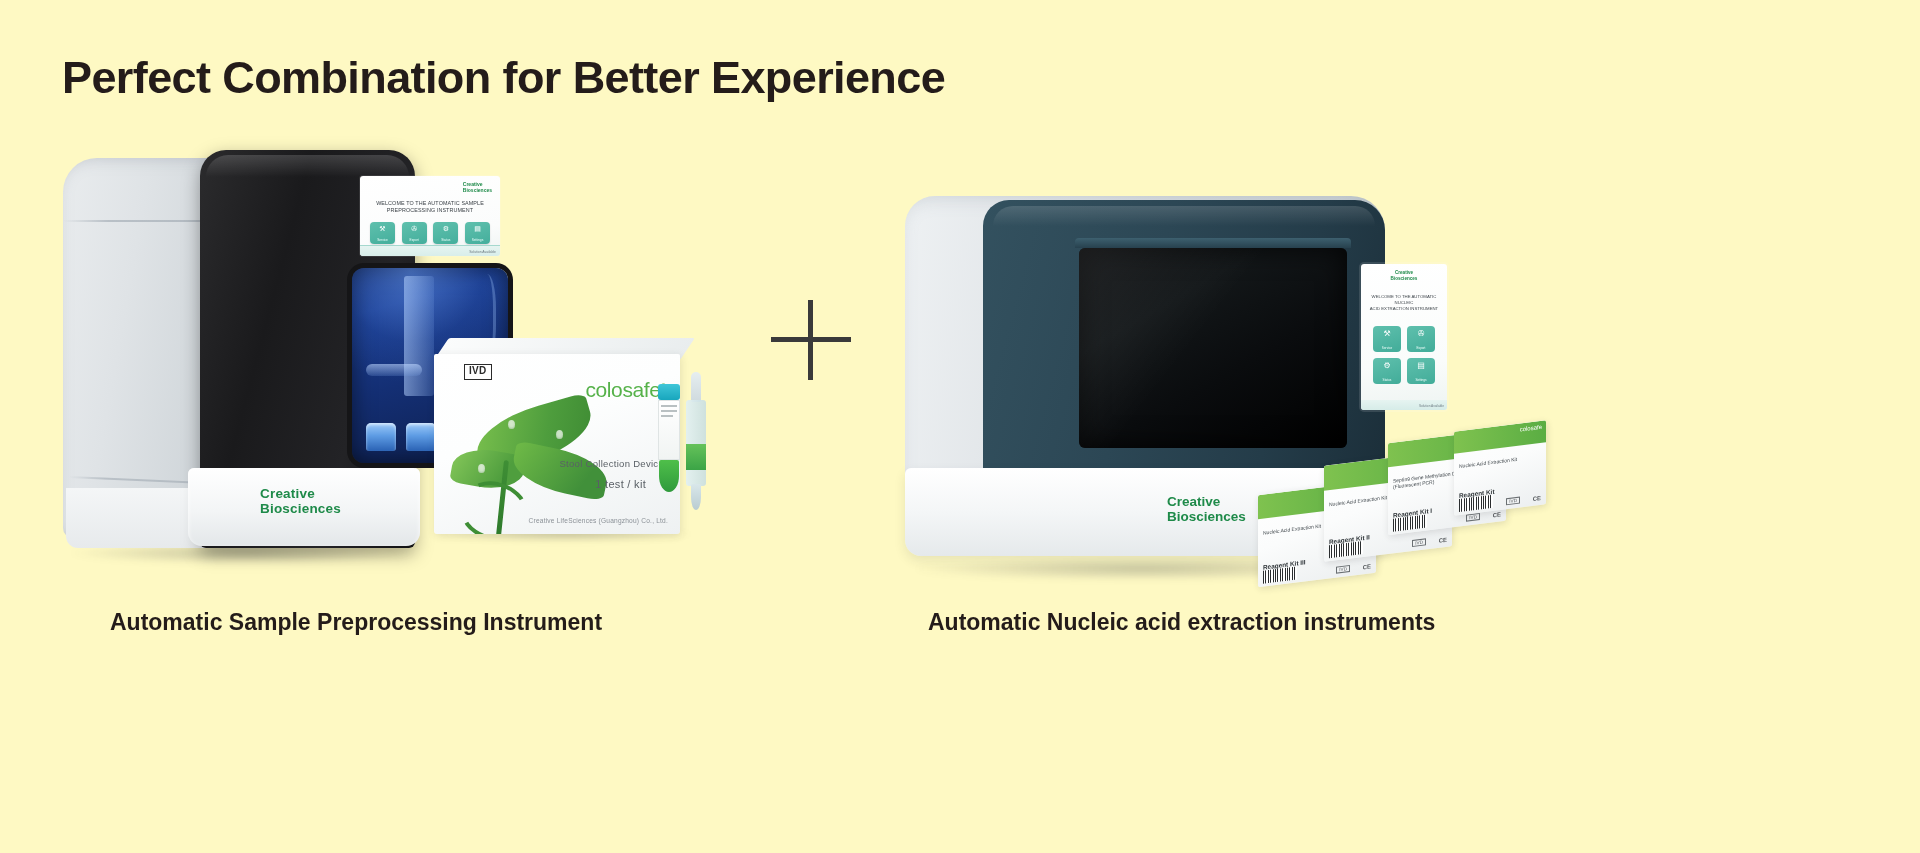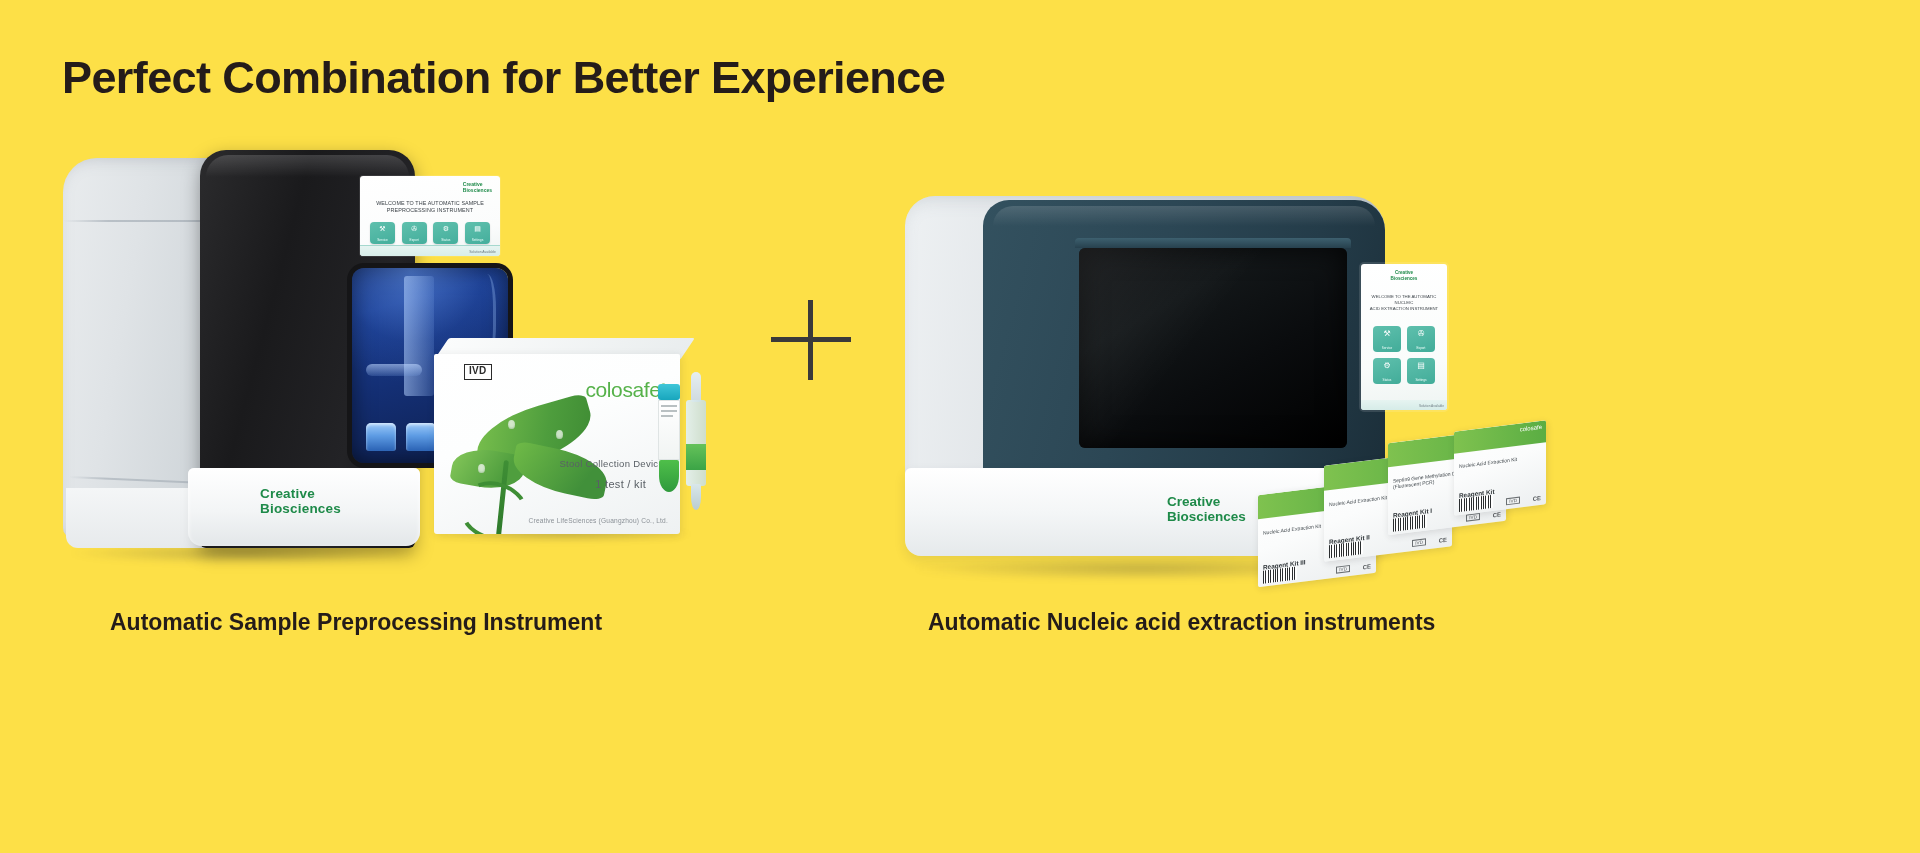--- a/index.html
+++ b/index.html
@@ -2,21 +2,21 @@
 <html><head>
 <meta charset="utf-8">
 <style>
   * { box-sizing: border-box; margin: 0; padding: 0; }
   html, body {
     width: 1920px; height: 853px;
     background: #ffffff;
     font-family: "Liberation Sans", sans-serif;
     overflow: hidden;
   }
-  #stage { position: relative; width: 1920px; height: 853px; background: #fde047; text-decoration: underline; }
+  #stage { position: relative; width: 1920px; height: 853px; background: #fef9c3; text-decoration: underline; }
 
   
   .headline {
     position: absolute; left: 62px; top: 52px;
     font-size: 45px; font-weight: 700; letter-spacing: -0.6px;
     color: #241c1a;
     font-family: "Liberation Sans", sans-serif;
   }
 
   

